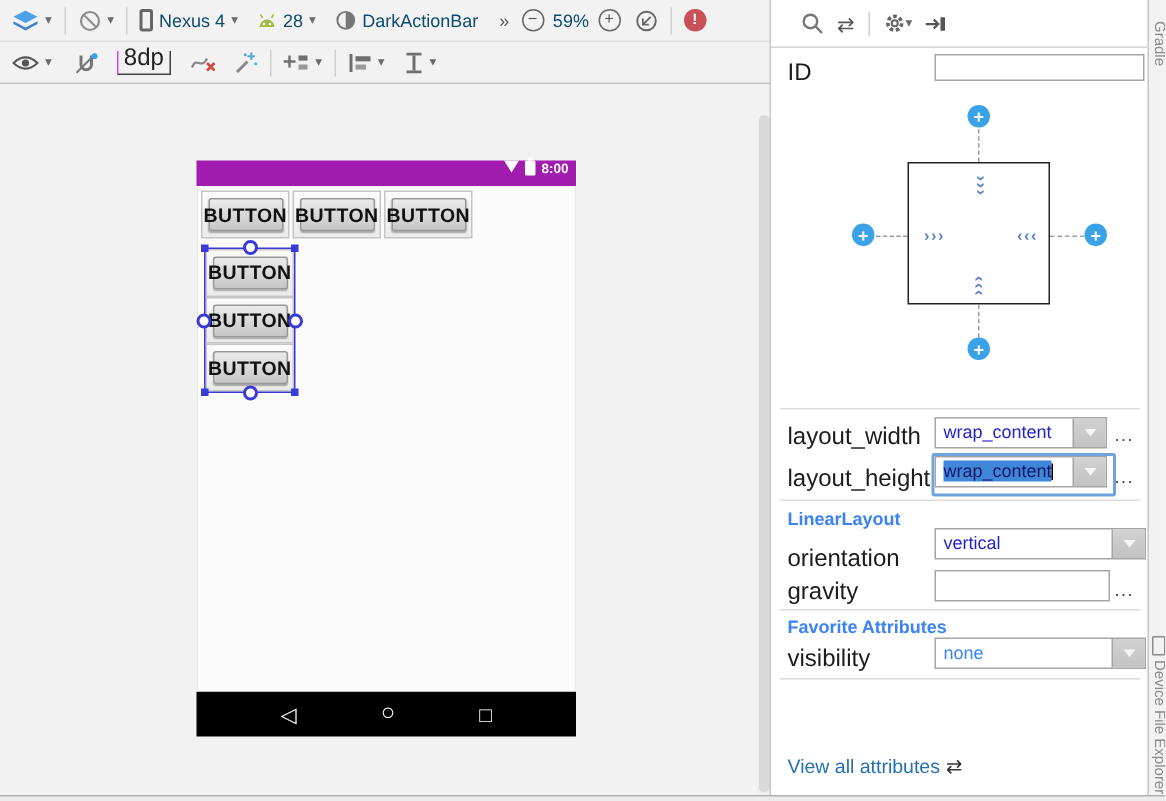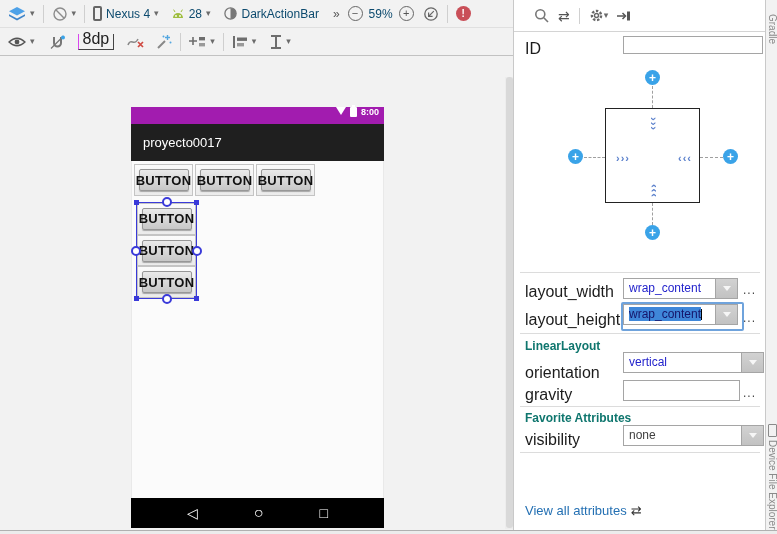--- a/index.html
+++ b/index.html
@@ -48,26 +48,26 @@
   .h-sq{position:absolute;width:5px;height:5px;background:#3a3ad9;}
   .h-ci{position:absolute;width:6px;height:6px;background:#fff;border:2px solid #3a3ad9;border-radius:50%;}
   
   #vdiv{position:absolute;left:513px;top:0;width:1px;height:534px;background:#c9c9c9;}
   #attr{position:absolute;left:514px;top:0;width:251px;height:530px;background:#fff;}
   #attrHead{position:absolute;left:0;top:0;width:100%;height:32px;border-bottom:1px solid #d4d4d4;
             display:flex;align-items:center;box-sizing:border-box;padding:0 8px 0 11px;}
   #attrTitle{font-size:12px;color:#1c1c1c;flex:1;}
   .hico{margin-left:9px;display:flex;align-items:center;}
   .alabel{position:absolute;left:11px;font-size:16px;color:#1c1c1c;}
-  .asect{position:absolute;left:11px;font-size:12px;font-weight:bold;color:#0f766e;}
+  .asect{position:absolute;left:11px;font-size:12px;font-weight:bold;color:#3b82f6;}
   .asep{position:absolute;left:6px;width:240px;height:1px;background:#dcdcdc;}
   .tfield{position:absolute;border:1px solid #a5a5a5;background:#fff;box-sizing:border-box;}
   .combo{position:absolute;display:flex;border:1px solid #a5a5a5;background:#fff;box-sizing:border-box;height:21px;}
   .combo .val{flex:1;font-size:12px;padding:2px 0 0 5px;color:#2323cc;white-space:nowrap;overflow:hidden;}
-  .combo .val.gray{color:#404040;}
+  .combo .val.gray{color:#3b82f6;}
   .combo .dd{width:21px;background:linear-gradient(#d2d2d2,#c2c2c2);border-left:1px solid #a5a5a5;
              display:flex;align-items:center;justify-content:center;flex:none;}
   .tri{width:0;height:0;border-left:4px solid transparent;border-right:4px solid transparent;border-top:5px solid #f6f6f6;}
   .focusring{position:absolute;border:2px solid #6fa3dc;border-radius:2px;}
   .selval{background:#3f87d9;color:#15156a;}
   .tcaret{display:inline-block;width:1px;height:11px;background:#000;vertical-align:middle;margin-left:0;}
   .dots{position:absolute;font-size:12px;color:#444;letter-spacing:1px;cursor:pointer;}
   #viewAll{position:absolute;left:11px;top:503px;font-size:13px;color:#2470b3;display:flex;align-items:center;gap:4px;cursor:pointer;}
   #viewAll .swap{color:#333;font-size:13px;}
   
@@ -211,23 +211,20 @@
       <span class="caret">▾</span>
     </div>
   </div>
 
   <div id="canvas">
     <div id="phone">
       <div id="statusbar">
         <span class="wifi"></span>
         <span class="battery"></span>
         <span class="stime">8:00</span>
-      </div>
-      <div id="actionbar">
-        <span id="appTitle">proyecto0017</span>
       </div>
       <div id="content">
         <div id="btnRow">
           <div class="abtn-outer">
               <span class="abtn">BUTTON</span>
             </div>
           <div class="abtn-outer">
               <span class="abtn">BUTTON</span>
             </div>
           <div class="abtn-outer">

